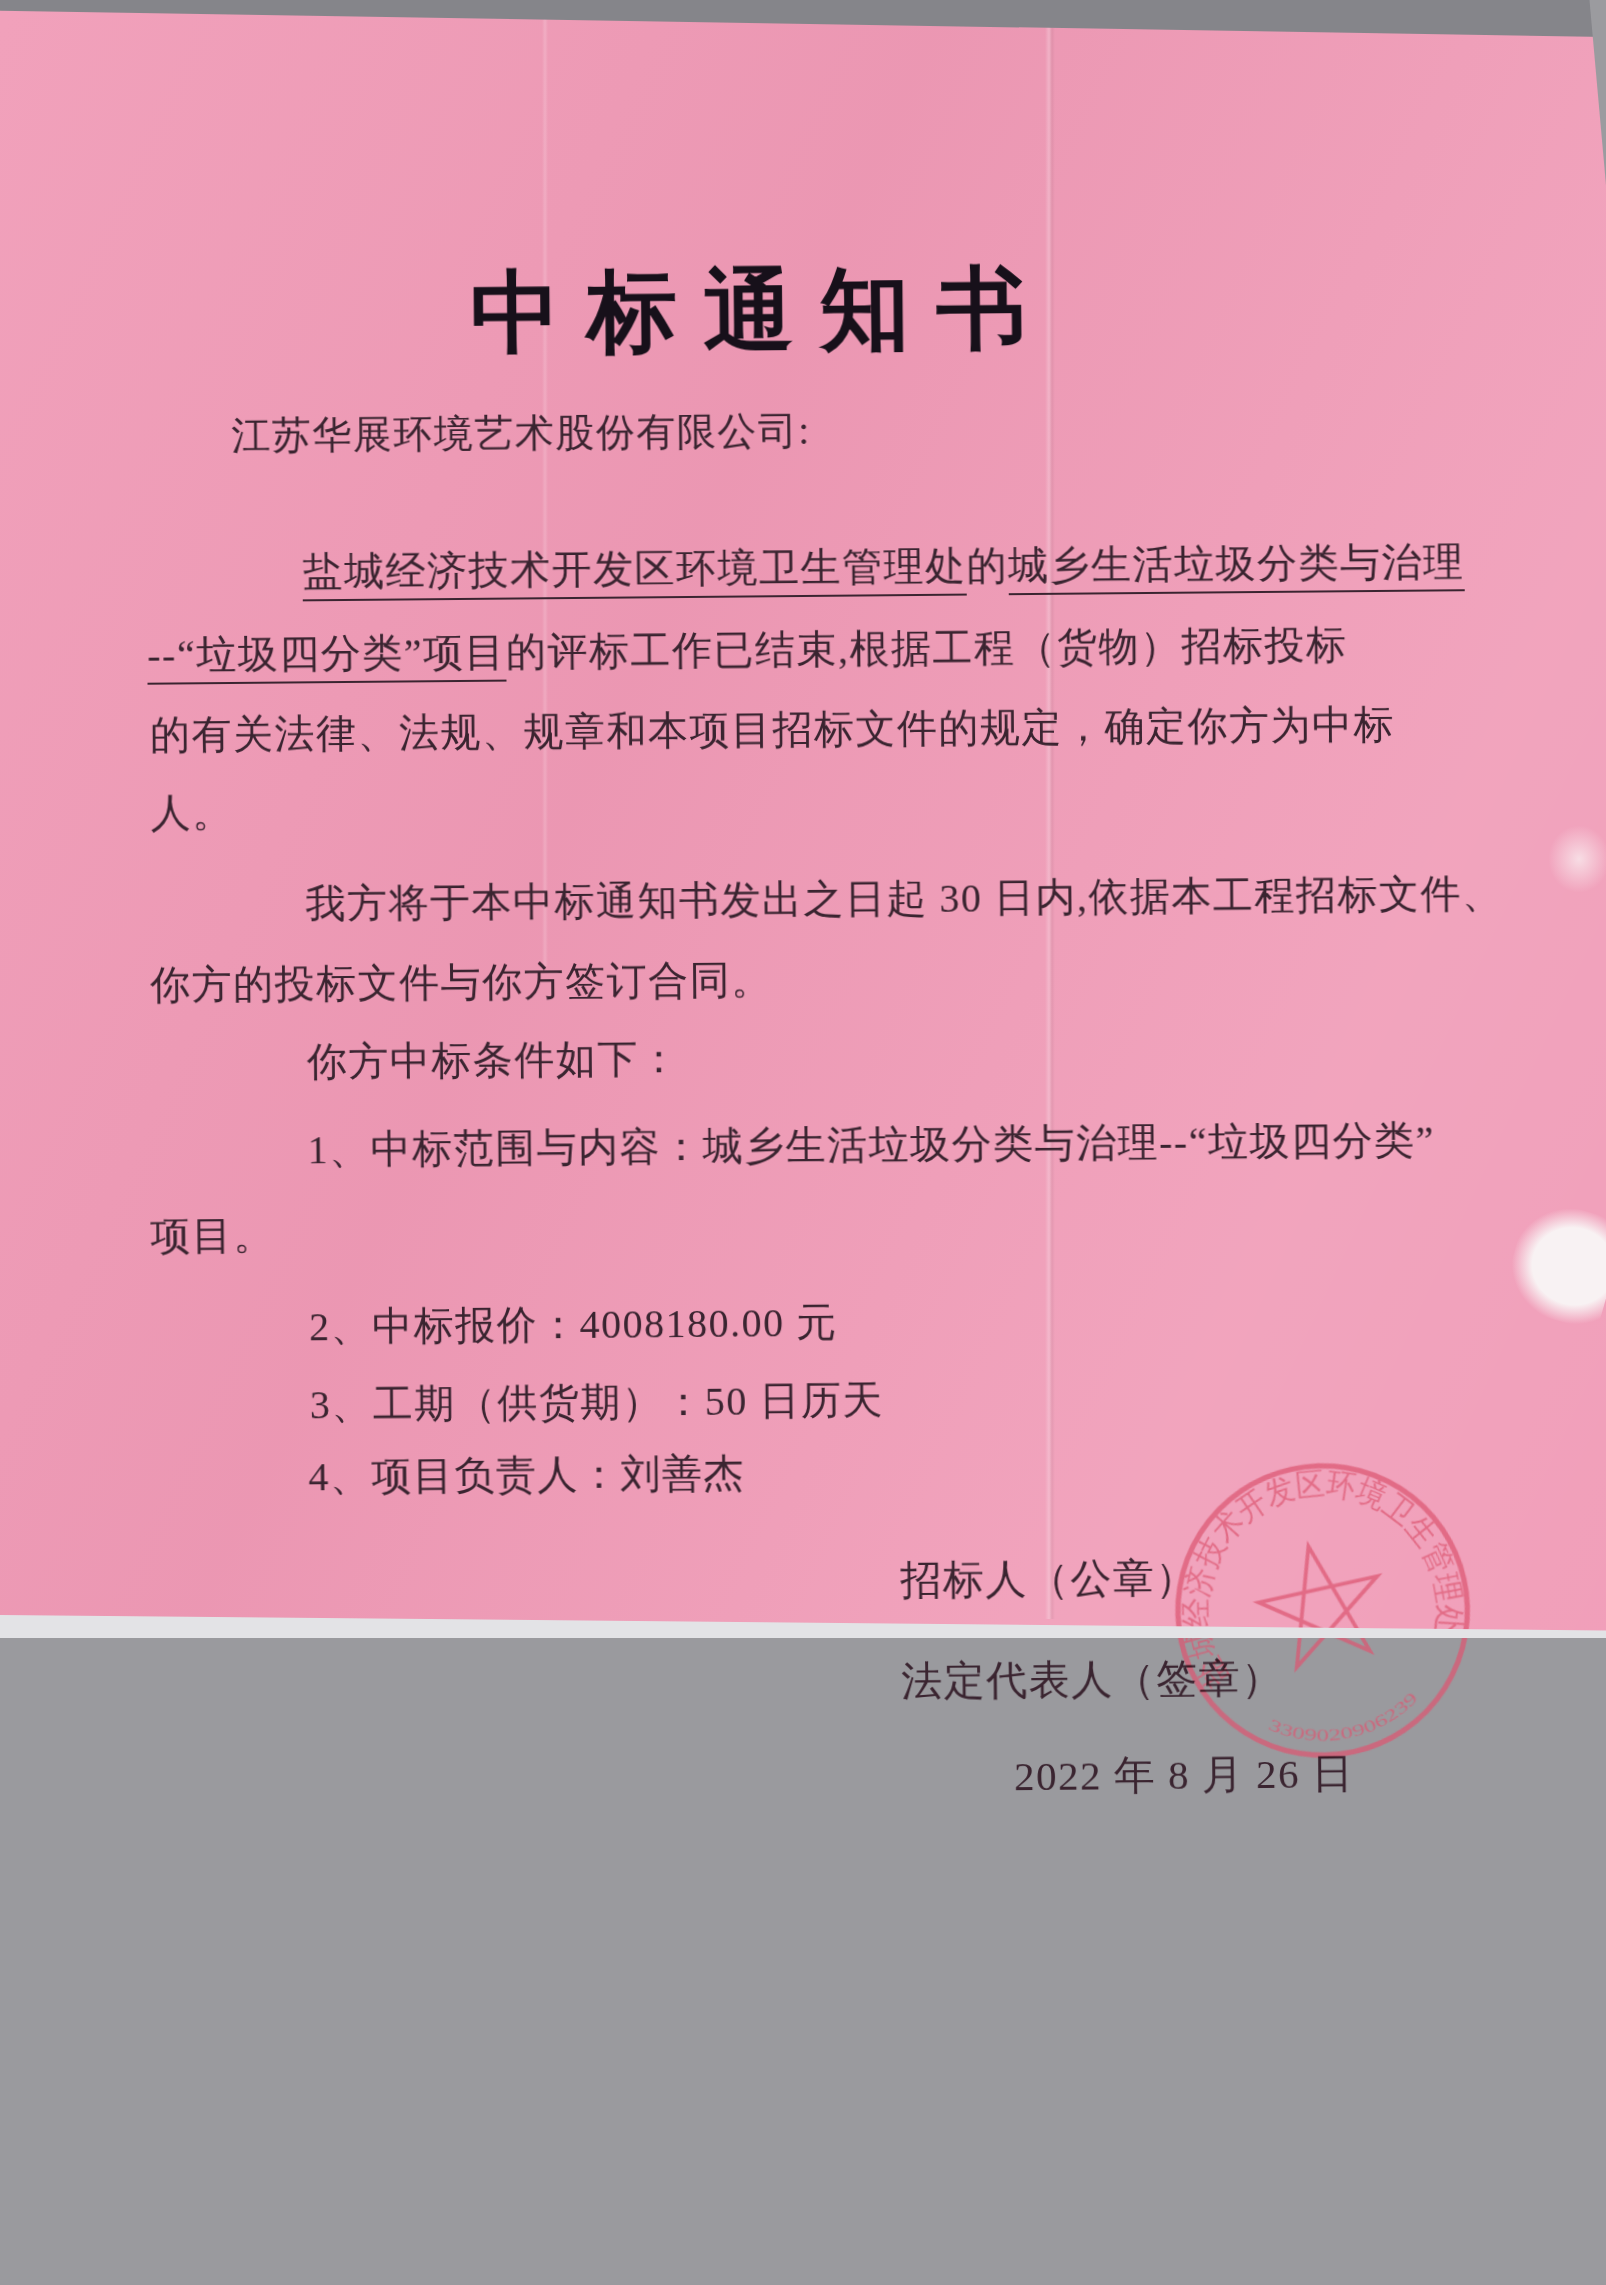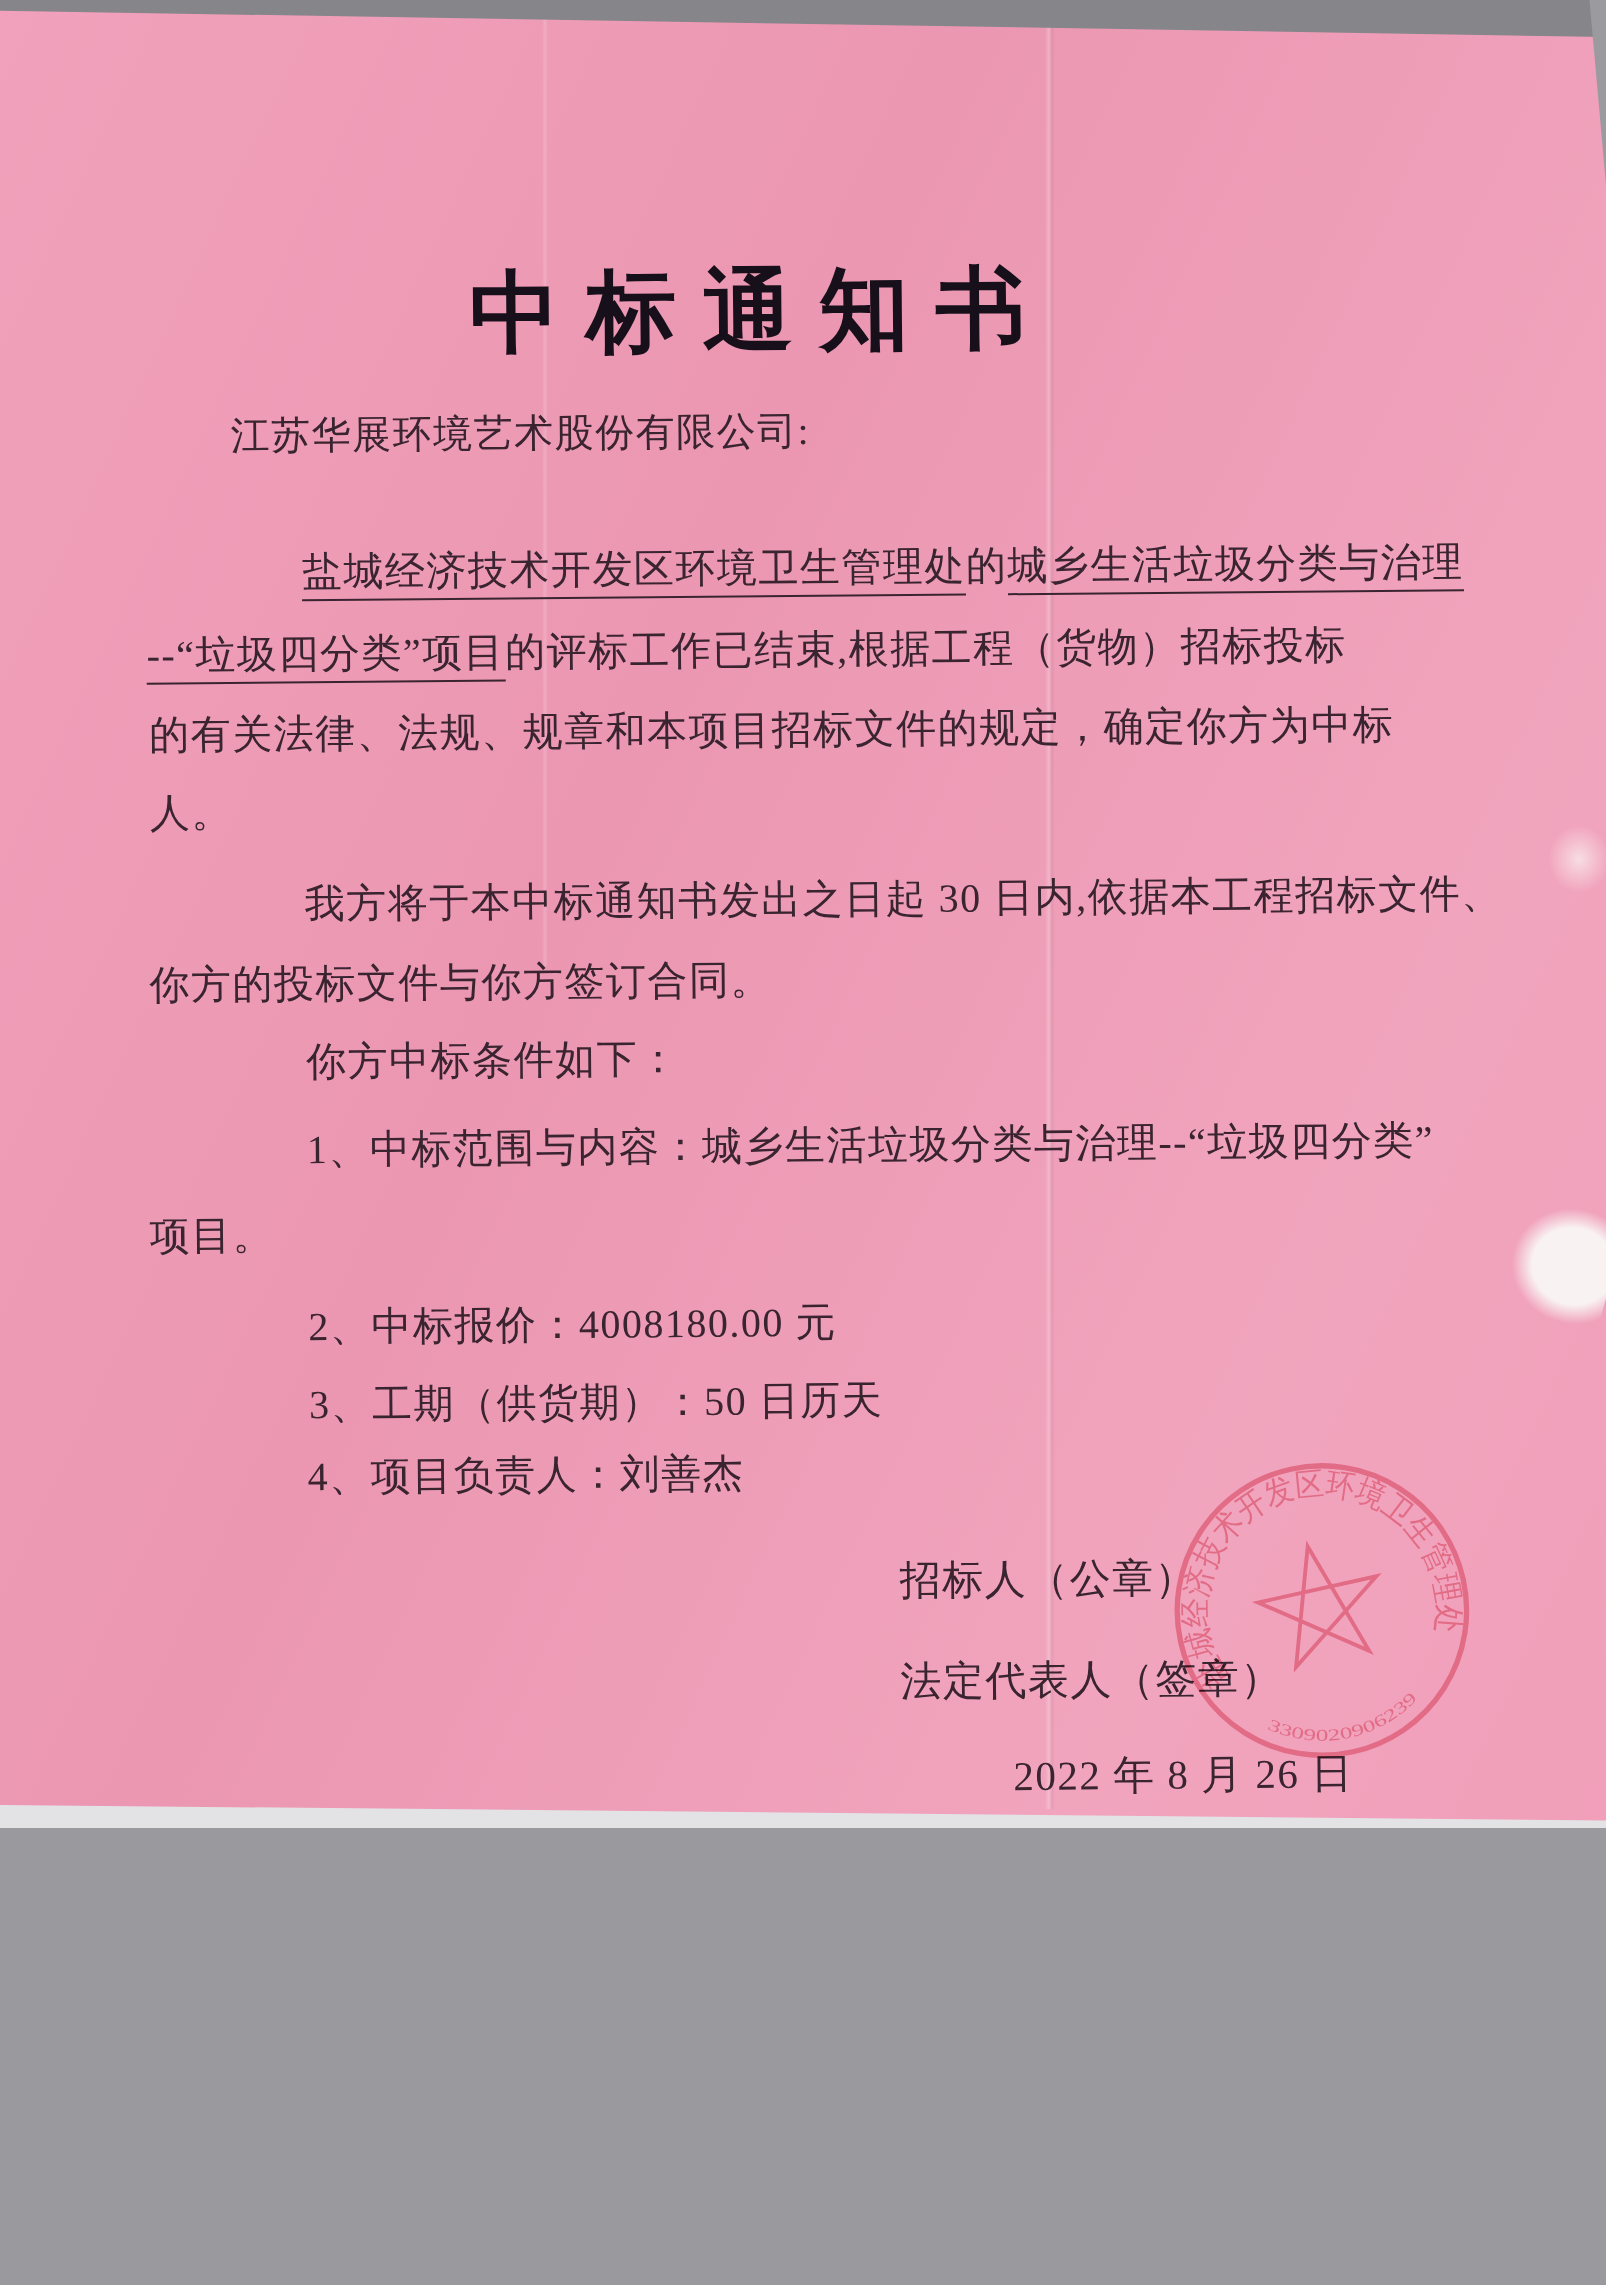--- a/index.html
+++ b/index.html
@@ -7,21 +7,21 @@
     --title-ink:#17101a;
     --seal:#dc5570;
     --paper:#f09ab6;
   }
   html,body{margin:0;padding:0;}
   body{
     width:1606px;height:2286px;overflow:hidden;
     background:#9a9a9e;
     font-family:"Liberation Serif","DejaVu Serif",serif;
   }
-  .scan{position:relative;width:1606px;height:1828px;background:var(--paper);}
+  .scan{position:relative;width:1606px;height:1638px;background:var(--paper);}
   
   .edge{position:absolute;pointer-events:none;}
   .edge-top{left:0;top:0;width:1606px;height:39px;
     background:#85858a;
     clip-path:polygon(0 0,1606px 0,1606px 37px,0 10.7px);}
   .edge-topright{right:0;top:0;width:59px;height:185px;
     background:#9b9b9f;
     clip-path:polygon(100% 0,100% 100%,72% 0);}
   .edge-bottom{left:0;bottom:0;width:1606px;height:29px;
     background:#e3e3e6;

